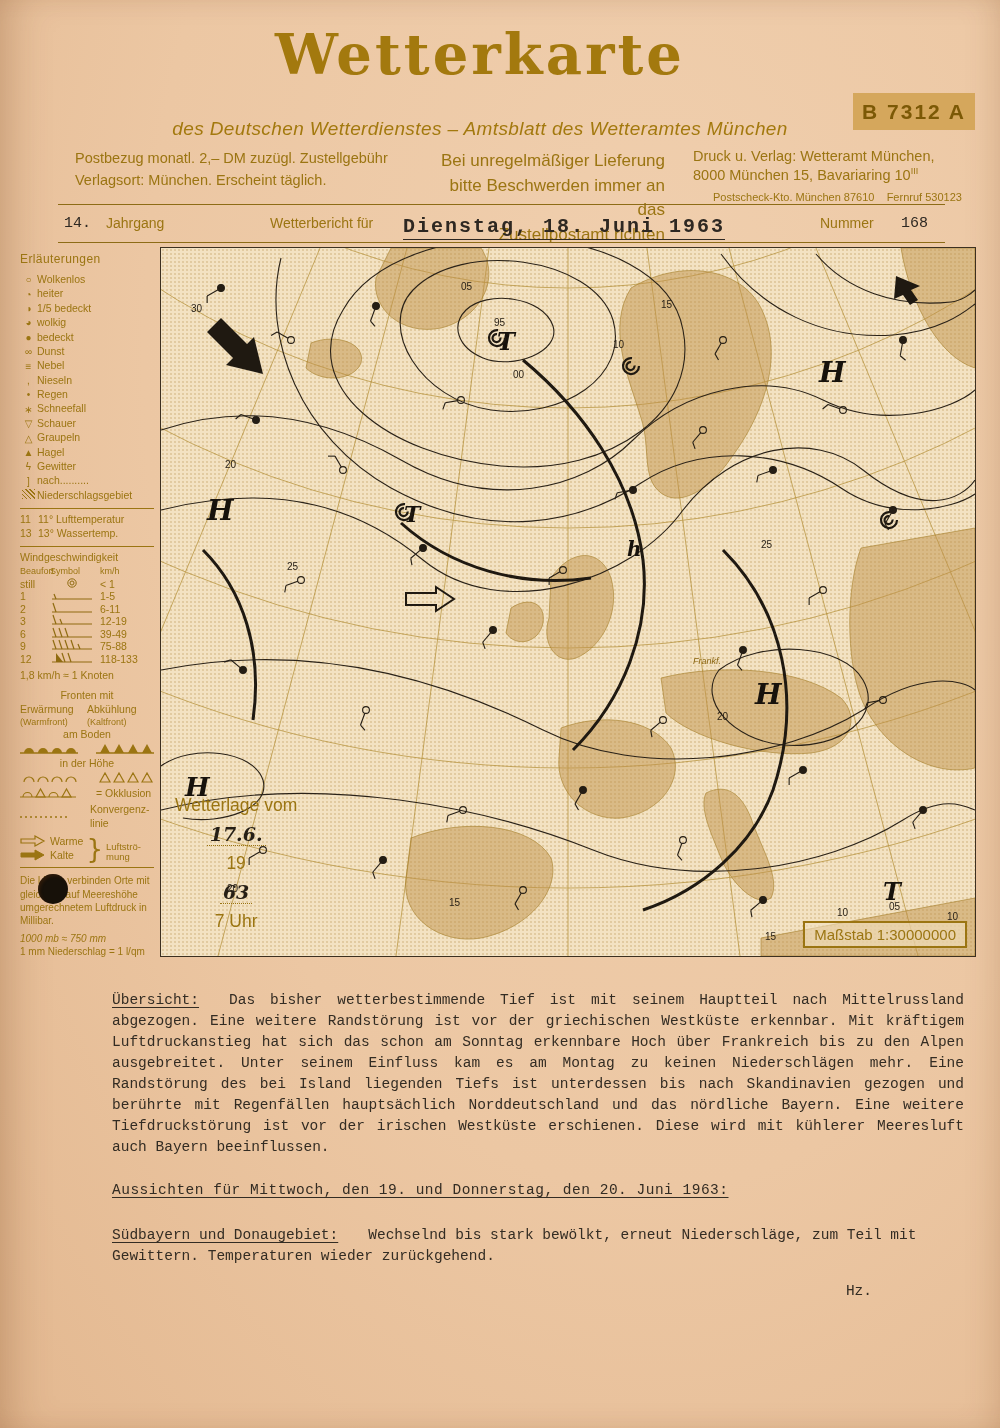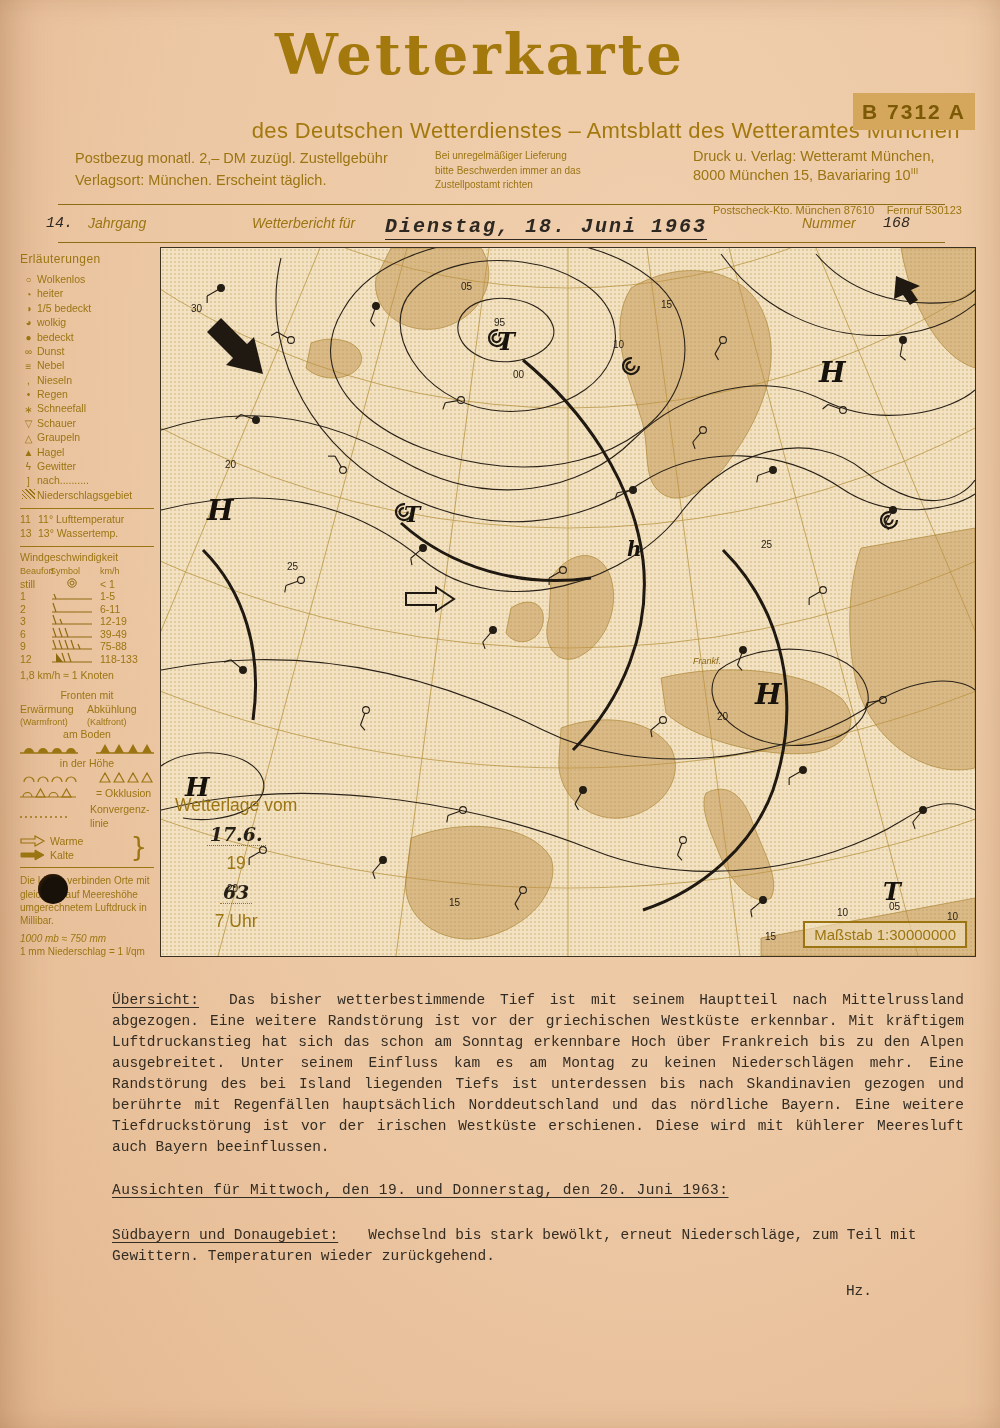--- a/index.html
+++ b/index.html
@@ -14,38 +14,38 @@
   .gold { color:#9b7512; }
   .tw { font-family:"Liberation Mono", monospace; color:#2e2822; }
   .pre { white-space:pre; }
 
   
   .title {
     position:absolute; top:26px; left:0; right:40px; margin:0; text-align:center;
     font-family:"DejaVu Serif", serif; font-weight:bold; font-size:56px; line-height:1;
     color:#a3790e; letter-spacing:3px;
   }
-  .subtitle { position:absolute; top:118px; left:0; right:40px; text-align:right; font-size:22px; color:#a3790e; letter-spacing:.4px; }
+  .subtitle { position:absolute; top:118px; left:0; right:40px; text-align:center; font-size:19px; color:#a3790e; letter-spacing:.4px;font-style:italic; }
   .code-box {
     position:absolute; right:25px; top:93px; width:122px; height:37px;
     background:#d5a75c; color:#7c5906; font-weight:bold; font-size:21px; letter-spacing:2px;
     display:flex; align-items:center; justify-content:center;
   }
   .imprint { position:absolute; top:147px; left:75px; right:30px; display:flex; }
   .imprint-left { width:360px; font-size:14.5px; line-height:1.55; }
-  .imprint-mid { width:230px; font-size:10px; line-height:1.45; text-align:left; padding-top:2px; }
+  .imprint-mid { width:230px; font-size:17px; line-height:1.45; text-align:right; padding-top:2px; }
   .imprint-right { flex:1; font-size:14.5px; line-height:1.3; padding-left:28px; }
-  .pub-small { font-size:11px; margin-top:18px;padding-left:20px; }
+  .pub-small { font-size:11px; margin-top:5px;padding-left:20px; }
   sup { font-size:9px; }
 
   .rule { position:absolute; left:58px; right:55px; height:1px; background:#8d6c16; }
   .rule-1 { top:204px; }
   .rule-2 { top:242px; }
 
-  .issue-row { position:absolute; top:211px; left:40px; right:55px; height:26px; font-size:14px;font-style:italic; }
+  .issue-row { position:absolute; top:211px; left:58px; right:55px; height:26px; font-size:14px; }
   .issue-row > span { position:absolute; top:4px; }
   .i-vol   { left:6px;  font-size:15px; }
   .i-vlab  { left:48px; }
   .i-rlab  { left:205px;margin-left:7px; }
   .i-date  { left:345px; font-size:20px; font-weight:bold; letter-spacing:2px; border-bottom:1.5px solid #2e2822; padding-bottom:1px; }
   .i-nlab  { left:762px; }
   .i-num   { left:843px; font-size:15px; }
 
   
   .legend { position:absolute; left:20px; top:252px; width:134px; font-size:10.5px; line-height:1.3; color:#9b7512; }
@@ -65,21 +65,21 @@
   .w-sym { width:50px; flex:none; }
   .w-kmh { flex:1; }
   .wind-note { margin-top:3px; }
   .fr { text-align:left; margin-top:7px; }
   .fr-center { text-align:center; }
   .fr-cols { display:flex; }
   .fr-cols span { width:50%; }
   .fr-sub { font-size:9px; }
   .fr-icons { display:flex; justify-content:space-between; margin:1px 0 2px 0; }
   .occl-row, .konv-row { display:flex; align-items:center; gap:20px; margin-top:3px; }
-  .flow { display:flex; align-items:flex-start; margin-top:4px;gap:44px; }
+  .flow { display:flex; align-items:flex-end; margin-top:4px; }
   .flow-left div { display:flex; align-items:center; gap:4px; height:14px; }
   .flow-brace { font-size:26px; line-height:1; color:#9b7512; margin:0 3px; font-family:"DejaVu Sans",sans-serif; }
   .flow-lab { font-size:9.5px; line-height:1.1; }
   .notes { margin-top:6px; font-size:10px; line-height:1.32; }
   .notes .n2 { margin-top:5px;font-style:italic; }
 
   
   .map-frame {
     position:absolute; left:160px; top:247px; width:814px; height:708px;
     border:1px solid #3c3020;

